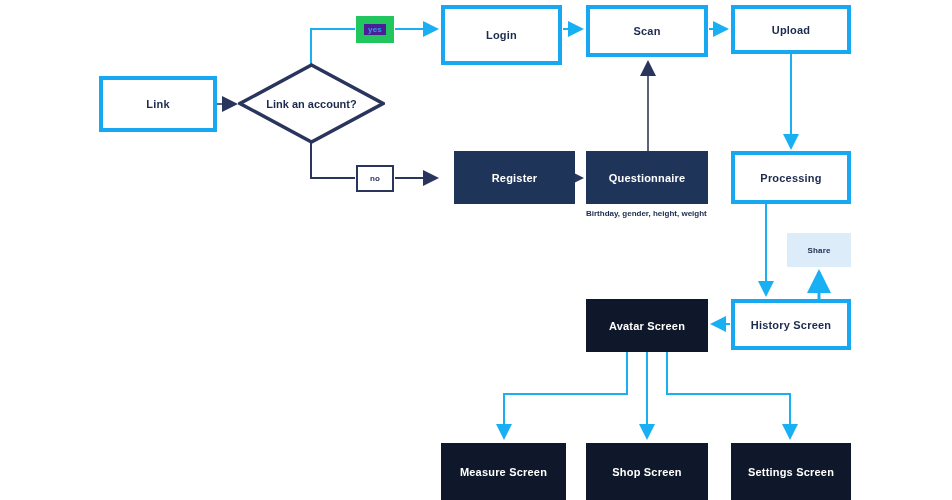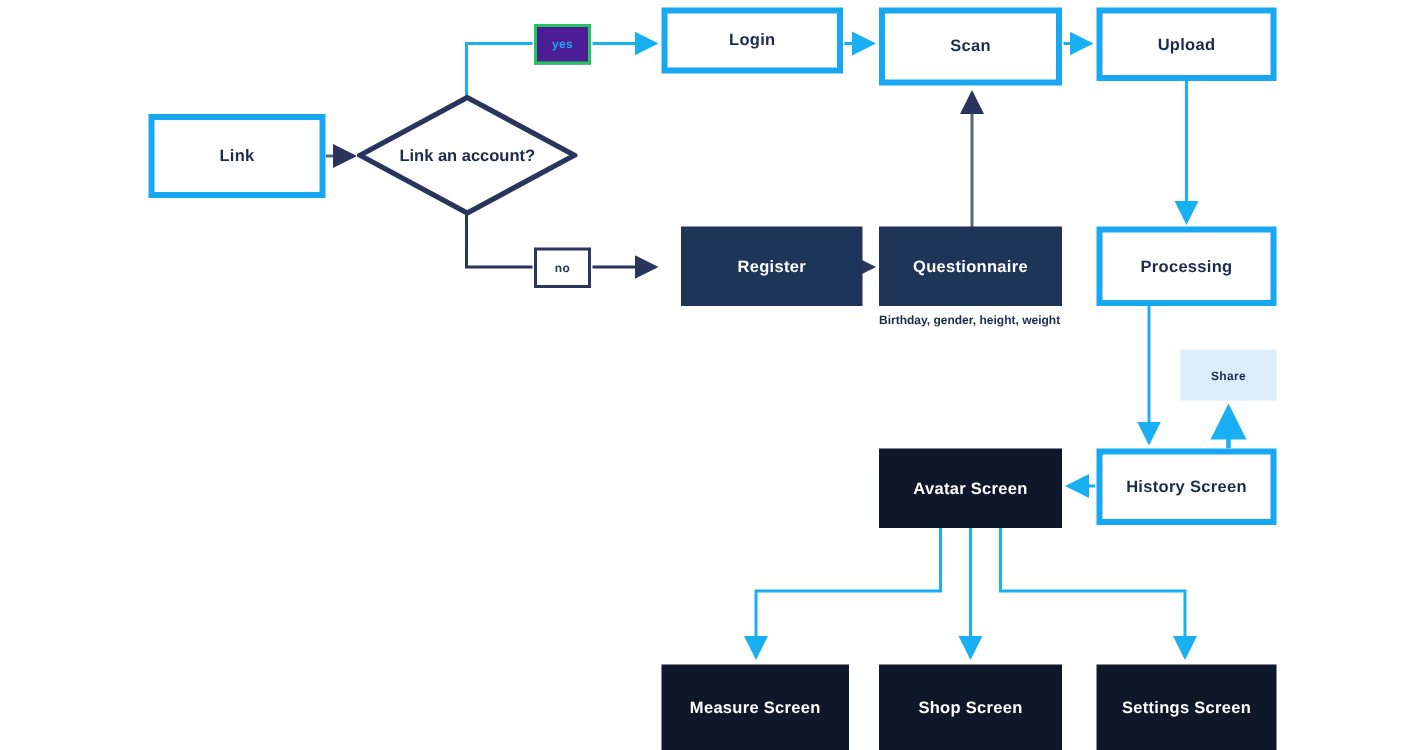--- a/index.html
+++ b/index.html
@@ -43,21 +43,21 @@
   }
   
   .n-fill-light{
     background:#dcecf9;
     color:#1c2a4e;
     font-size:8px;
   }
   
   .n-label-blue{
     background:#4c1d95;
-    border:2px solid #22c55e;
+    border:8px solid #22c55e;
     color:#18a8f1;
     font-size:8px;
   }
   .n-label-navy{
     background:#ffffff;
     border:2px solid #29355c;
     color:#29355c;
     font-size:8px;
   }
 
@@ -170,21 +170,21 @@
   </div>
 
   <div class="node n-label-blue" style="left:356px;top:16px;width:38px;height:27px;">
     <span>yes</span>
   </div>
 
   <div class="node n-label-navy" style="left:356px;top:165px;width:38px;height:27px;">
     <span>no</span>
   </div>
 
-  <div class="node n-outline-blue" style="left:441px;top:5px;width:121px;height:44px;">
+  <div class="node n-outline-blue" style="left:441px;top:5px;width:121px;height:60px;">
     <span>Login</span>
   </div>
 
   <div class="node n-outline-blue" style="left:586px;top:5px;width:122px;height:52px;">
     <span>Scan</span>
   </div>
 
   <div class="node n-outline-blue" style="left:731px;top:5px;width:120px;height:49px;">
     <span>Upload</span>
   </div>

